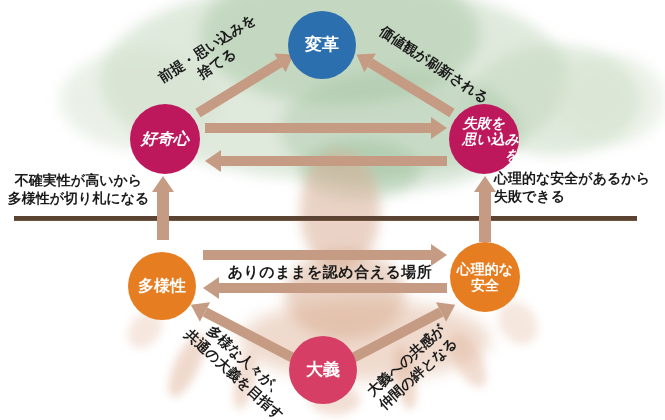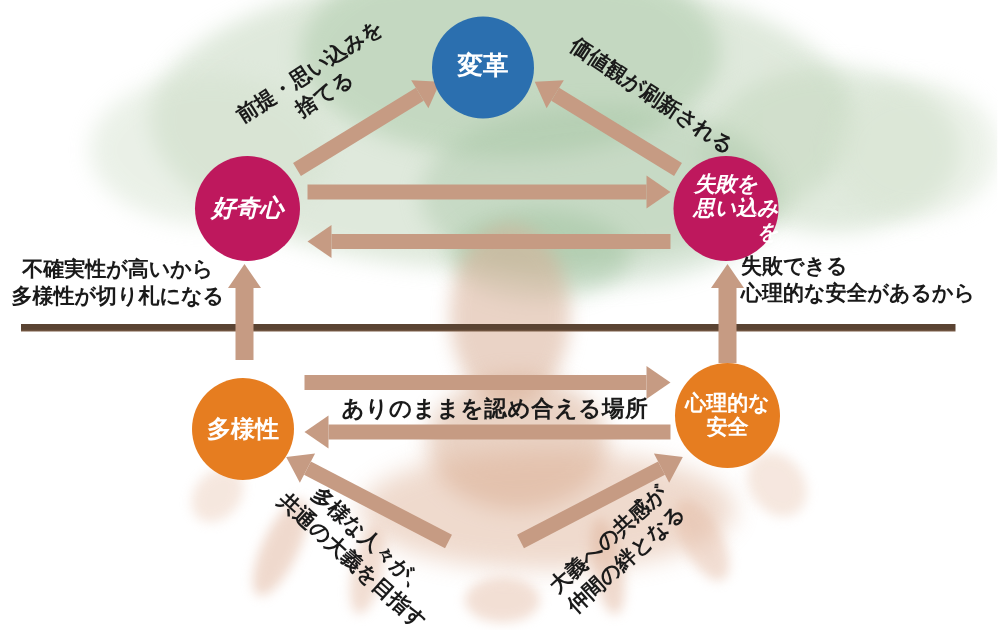--- a/index.html
+++ b/index.html
@@ -118,20 +118,24 @@
     <span class="ln">思い込みを</span>
   </div>
   <div class="node orange fs16" style="left:128px;top:252px;width:68px;height:68px;">
     <span class="ln">多様性</span>
     <span class="ln"></span>
   </div>
   <div class="node orange fs14" style="left:450px;top:242px;width:70px;height:70px;">
     <span class="ln">心理的な</span>
     <span class="ln">安全</span>
   </div>
+  <div class="node pink fs17" style="left:289px;top:336px;width:68px;height:68px;">
+    <span class="ln">大義</span>
+    <span class="ln"></span>
+  </div>
 
   <div class="lbl rot" style="left:212px;top:56px;transform:translate(-50%,-50%) rotate(-33deg);">
     <span class="ln">前提・思い込みを</span>
     <span class="ln">捨てる</span>
   </div>
   <div class="lbl rot" style="left:434px;top:65px;transform:translate(-50%,-50%) rotate(33.5deg);">
     <span class="ln">価値観が刷新される</span>
   </div>
   <div class="lbl rot" style="left:240px;top:368px;transform:translate(-50%,-50%) rotate(42deg);">
     <span class="ln">多様な人々が、</span>
@@ -143,17 +147,17 @@
   </div>
 
   <div class="lbl" style="left:1px;top:172px;width:155px;text-align:center;">
     <span class="ln">不確実性が高いから</span>
     <span class="ln">多様性が切り札になる</span>
   </div>
   <div class="lbl fs15 ctr" style="left:330px;top:263px;">
     <span class="ln">ありのままを認め合える場所</span>
   </div>
   <div class="lbl" style="left:494px;top:170px;">
+    <span class="ln">心理的な安全があるから</span>
     <span class="ln">失敗できる</span>
-    <span class="ln">心理的な安全があるから</span>
   </div>
 
 </div>
 
 </body></html>

